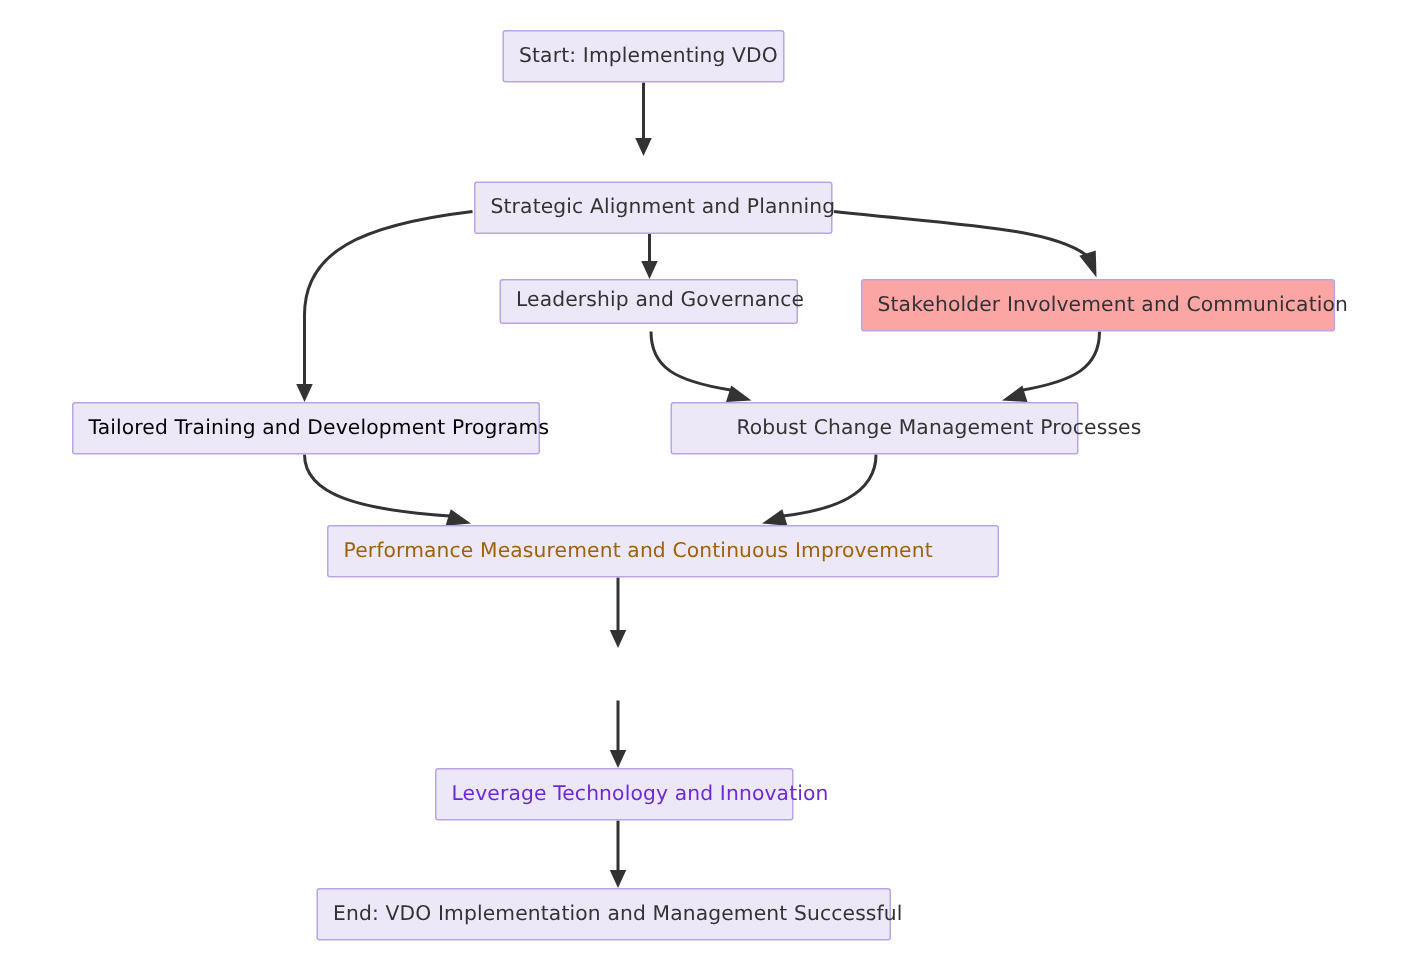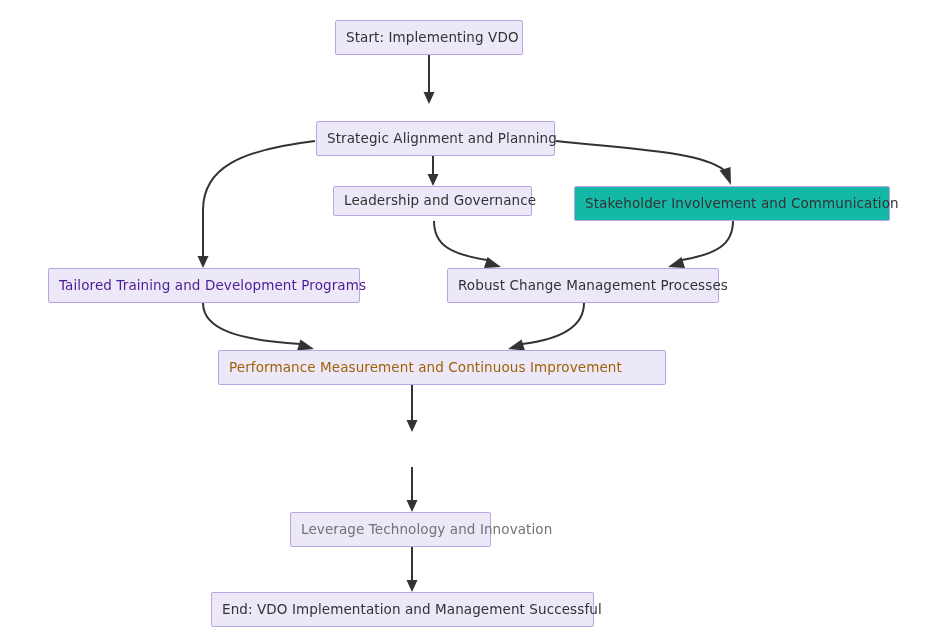--- a/index.html
+++ b/index.html
@@ -125,38 +125,38 @@
   </div>
 
   <div class="node" id="node-strategic" style="left: 316px; top: 104px; width: 239px; height: 35px; background: rgb(236, 232, 248); border-color: rgb(185, 165, 227); color: rgb(51, 51, 51); margin-top: 17px;">
     <span class="node-label">Strategic Alignment and Planning</span>
   </div>
 
   <div class="node" id="node-leadership" style="left: 333px; top: 186px; width: 199px; height: 30px; background: rgb(236, 232, 248); border-color: rgb(185, 165, 227); color: rgb(51, 51, 51);">
     <span class="node-label">Leadership and Governance</span>
   </div>
 
-  <div class="node" id="node-stakeholder" style="left: 574px; top: 186px; width: 316px; height: 35px; background: #14b8a6; border-color: rgb(185, 165, 227); color: rgb(51, 51, 51);">
+  <div class="node" id="node-stakeholder" style="left: 574px; top: 186px; width: 316px; height: 35px; background: #fca5a5; border-color: rgb(185, 165, 227); color: rgb(51, 51, 51);">
     <span class="node-label">Stakeholder Involvement and Communication</span>
   </div>
 
-  <div class="node" id="node-training" style="left: 48px; top: 268px; width: 312px; height: 35px; background: rgb(236, 232, 248); border-color: rgb(185, 165, 227); color: #4c1d95;">
+  <div class="node" id="node-training" style="left: 48px; top: 268px; width: 312px; height: 35px; background: rgb(236, 232, 248); border-color: rgb(185, 165, 227); color: #000000;">
     <span class="node-label">Tailored Training and Development Programs</span>
   </div>
 
-  <div class="node" id="node-change" style="left: 447px; top: 268px; width: 272px; height: 35px; background: rgb(236, 232, 248); border-color: rgb(185, 165, 227); color: rgb(51, 51, 51);">
+  <div class="node" id="node-change" style="left: 447px; top: 268px; width: 272px; height: 35px; background: rgb(236, 232, 248); border-color: rgb(185, 165, 227); color: rgb(51, 51, 51); padding-left: 33px;">
     <span class="node-label">Robust Change Management Processes</span>
   </div>
 
   <div class="node" id="node-performance" style="left: 218px; top: 350px; width: 448px; height: 35px; background: rgb(236, 232, 248); border-color: rgb(185, 165, 227); color: #a16207;">
     <span class="node-label">Performance Measurement and Continuous Improvement</span>
   </div>
 
 
-  <div class="node" id="node-leverage" style="left: 290px; top: 512px; width: 201px; height: 35px; background: rgb(236, 232, 248); border-color: rgb(185, 165, 227); color: #737373;">
+  <div class="node" id="node-leverage" style="left: 290px; top: 512px; width: 239px; height: 35px; background: rgb(236, 232, 248); border-color: rgb(185, 165, 227); color: #6d28d9;">
     <span class="node-label">Leverage Technology and Innovation</span>
   </div>
 
   <div class="node" id="node-end" style="left: 211px; top: 592px; width: 383px; height: 35px; background: rgb(236, 232, 248); border-color: rgb(185, 165, 227); color: rgb(51, 51, 51);">
     <span class="node-label">End: VDO Implementation and Management Successful</span>
   </div>
 
 </div>
 
 </body></html>

